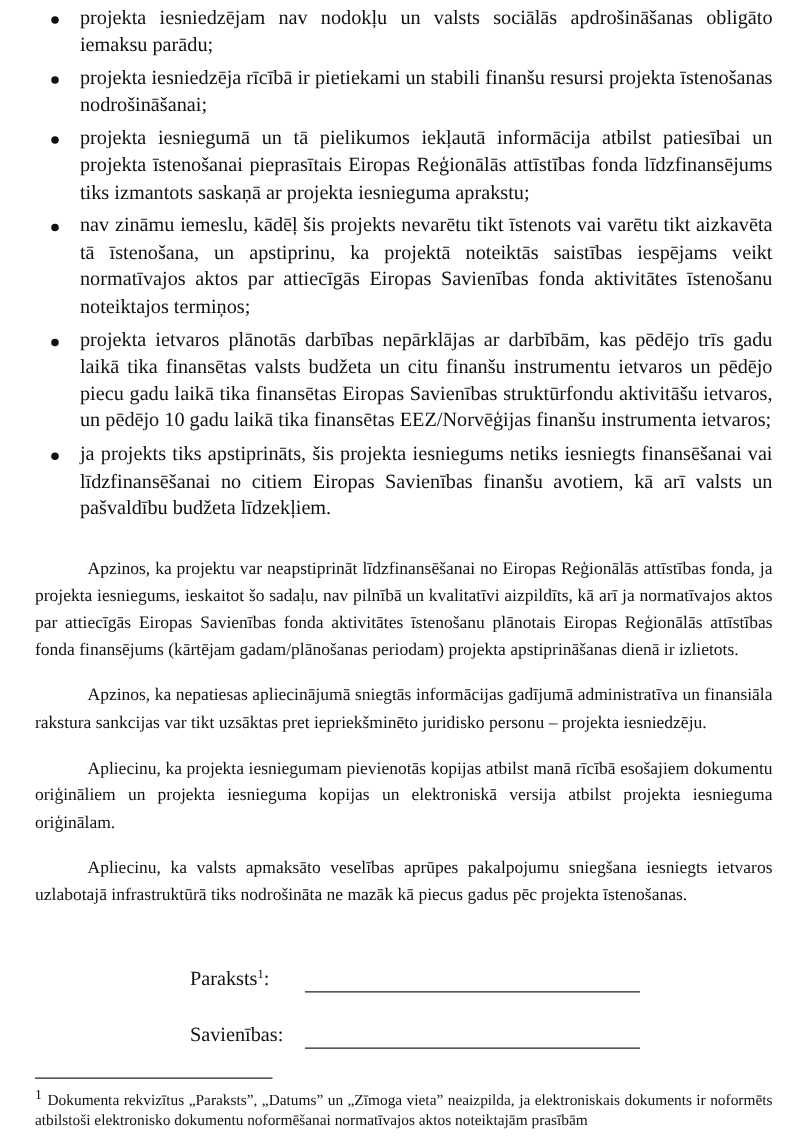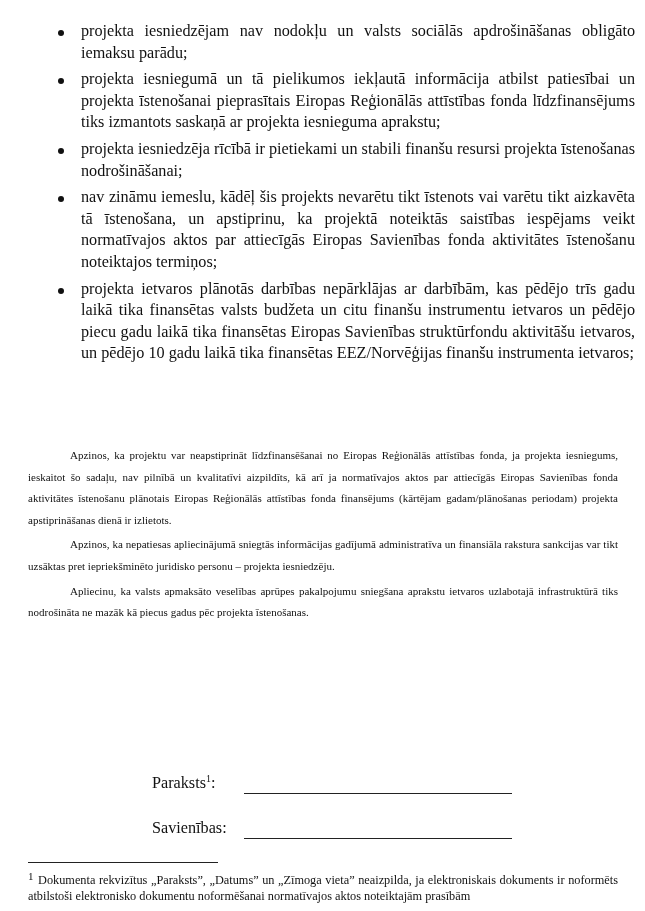--- a/index.html
+++ b/index.html
@@ -1,61 +1,63 @@
 <!DOCTYPE html>
 <html><head>
 <meta charset="utf-8">
 <style>
   html, body { margin: 0; padding: 0; background: #ffffff; }
   body {
     width: 645px; height: 911px; overflow: hidden; position: relative;
     font-family: "Liberation Serif", serif; color: #111111;
   }
   .page { position: absolute; left: 0; top: 0; width: 645px; height: 911px; }
-  .bullets { position: absolute; left: 0; top: 4px; width: 540px; margin: 17px; padding: 0; list-style: none; }
+  .bullets { position: absolute; left: 0; top: 4px; width: 540px; margin: 0; padding: 0; list-style: none; }
   .bullets li {
     position: relative; padding-left: 64px; width: 554px;
     font-size: 16.2px; line-height: 21.6px; text-align: justify; text-align-last: left;
     margin-bottom: 5px;
   }
   .bullets li .dot {
     position: absolute; left: 41px; top: 9px; width: 6px; height: 6px; border-radius: 50%; background: #111;
   }
   .paras { position: absolute; left: 28px; top: 445px; width: 590px; }
   .paras p {
-    margin: 0 0 0 0; font-size: 11px; line-height: 21.6px; text-align: justify;
+    margin: 0 0 0 0; font-size: 14px; line-height: 21.6px; text-align: justify;
     text-indent: 42px;
   }
-  .paras p.gap { margin-top: 3px; }
+  .paras p.gap { margin-top: 15px; }
   .sig { position: absolute; left: 140px; font-size: 16.2px; }
   .sig-label { position: absolute; left: 12px; top: 0; white-space: nowrap; }
   .sig-line { position: absolute; left: 104px; top: 19px; width: 268px; height: 0; border-top: 1.3px solid #222; }
   .fn-rule { position: absolute; left: 28px; top: 862px; width: 190px; height: 0; border-top: 1px solid #222; }
   .footnote { position: absolute; left: 28px; top: 873px; width: 590px; font-size: 12.3px; line-height: 15.5px; text-align: justify; }
   .footnote .fn-mark { position: absolute; left: 0; top: -4px; font-size: 11px; }
   .footnote .fn-text { display: block; text-indent: 10px; }
   sup { font-size: 10px; vertical-align: 6px; line-height: 0; }
 </style>
 </head>
 <body>
 
 <div class="page">
 
   <ul class="bullets">
     <li><span class="dot"></span><span>projekta iesniedzējam nav nodokļu un valsts sociālās apdrošināšanas obligāto iemaksu parādu;</span></li>
+    <li><span class="dot"></span><span>projekta iesniedzēja rīcībā ir pietiekami un stabili finanšu resursi projekta īstenošanas nodrošināšanai;</span></li>
     <li><span class="dot"></span><span>projekta iesniegumā un tā pielikumos iekļautā informācija atbilst patiesībai un projekta īstenošanai pieprasītais Eiropas Reģionālās attīstības fonda līdzfinansējums tiks izmantots saskaņā ar projekta iesnieguma aprakstu;</span></li>
-    <li><span class="dot"></span><span>projekta iesniedzēja rīcībā ir pietiekami un stabili finanšu resursi projekta īstenošanas nodrošināšanai;</span></li>
     <li><span class="dot"></span><span>nav zināmu iemeslu, kādēļ šis projekts nevarētu tikt īstenots vai varētu tikt aizkavēta tā īstenošana, un apstiprinu, ka projektā noteiktās saistības iespējams veikt normatīvajos aktos par attiecīgās Eiropas Savienības fonda aktivitātes īstenošanu noteiktajos termiņos;</span></li>
     <li><span class="dot"></span><span>projekta ietvaros plānotās darbības nepārklājas ar darbībām, kas pēdējo trīs gadu laikā tika finansētas valsts budžeta un citu finanšu instrumentu ietvaros un pēdējo piecu gadu laikā tika finansētas Eiropas Savienības struktūrfondu aktivitāšu ietvaros, un pēdējo 10 gadu laikā tika finansētas EEZ/Norvēģijas finanšu instrumenta ietvaros;</span></li>
+    <li><span class="dot"></span><span>ja projekts tiks apstiprināts, šis projekta iesniegums netiks iesniegts finansēšanai vai līdzfinansēšanai no citiem Eiropas Savienības finanšu avotiem, kā arī valsts un pašvaldību budžeta līdzekļiem.</span></li>
   </ul>
 
   <div class="paras">
     <p>Apzinos, ka projektu var neapstiprināt līdzfinansēšanai no Eiropas Reģionālās attīstības fonda, ja projekta iesniegums, ieskaitot šo sadaļu, nav pilnībā un kvalitatīvi aizpildīts, kā arī ja normatīvajos aktos par attiecīgās Eiropas Savienības fonda aktivitātes īstenošanu plānotais Eiropas Reģionālās attīstības fonda finansējums (kārtējam gadam/plānošanas periodam) projekta apstiprināšanas dienā ir izlietots.</p>
     <p class="gap">Apzinos, ka nepatiesas apliecinājumā sniegtās informācijas gadījumā administratīva un finansiāla rakstura sankcijas var tikt uzsāktas pret iepriekšminēto juridisko personu – projekta iesniedzēju.</p>
-    <p class="gap">Apliecinu, ka valsts apmaksāto veselības aprūpes pakalpojumu sniegšana aprakstu ietvaros uzlabotajā infrastruktūrā tiks nodrošināta ne mazāk kā piecus gadus pēc projekta īstenošanas.</p>
+    <p class="gap">Apliecinu, ka projekta iesniegumam pievienotās kopijas atbilst manā rīcībā esošajiem dokumentu oriģināliem un projekta iesnieguma kopijas un elektroniskā versija atbilst projekta iesnieguma oriģinālam.</p>
+    <p class="gap">Apliecinu, ka valsts apmaksāto veselības aprūpes pakalpojumu sniegšana iesniegts ietvaros uzlabotajā infrastruktūrā tiks nodrošināta ne mazāk kā piecus gadus pēc projekta īstenošanas.</p>
   </div>
 
   <div class="sig" style="top:774px;">
     <span class="sig-label"><span>Paraksts</span><sup>1</sup><span>:</span></span>
     <span class="sig-line"></span>
   </div>
 
   <div class="sig" style="top:819px;">
     <span class="sig-label">Savienības:</span>
     <span class="sig-line"></span>

